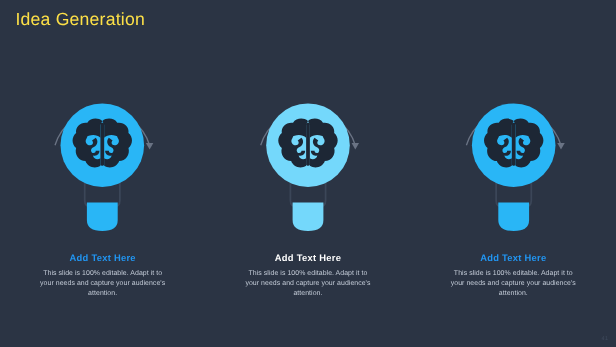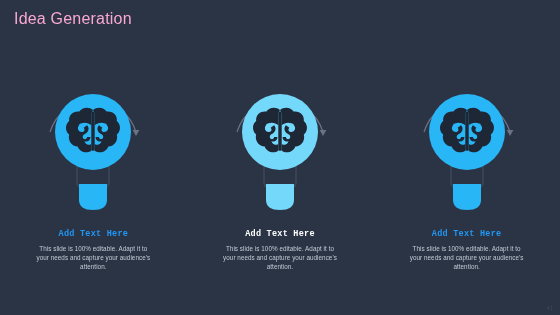--- a/index.html
+++ b/index.html
@@ -19,21 +19,21 @@
     inset: 0;
     background: #2b3444;
   }
   .slide-title {
     position: absolute;
     left: 14px;
     top: 9px;
     font-size: 16px;
     font-weight: 400;
     letter-spacing: 0.2px;
-    color: #f9a8d4;
+    color: #fde047;
     line-height: 20px;
     white-space: nowrap;
   }
   .columns {
     position: absolute;
     left: 0;
     top: 70px;
     width: 560px;
     height: 220px;
     display: flex;
@@ -57,21 +57,20 @@
     width: 110px;
     height: 152px;
   }
   .col-heading {
     margin-top: 7px;
     font-size: 8.5px;
     font-weight: bold;
     letter-spacing: 0.25px;
     line-height: 11px;
     text-align: right;
-    font-family: Liberation Mono, monospace;
   }
   .col-body {
     margin-top: 4px;
     width: 120px;
     font-size: 6.3px;
     line-height: 9.2px;
     color: #c3cbd7;
     text-align: center;
     letter-spacing: 0.05px;
   }

